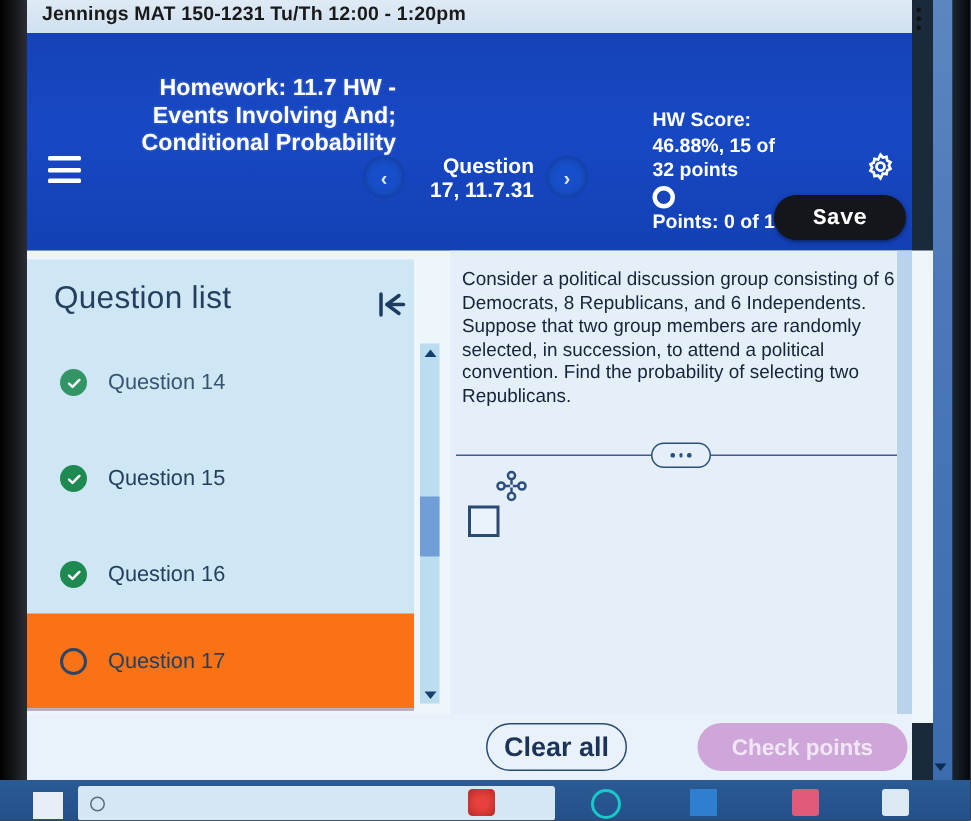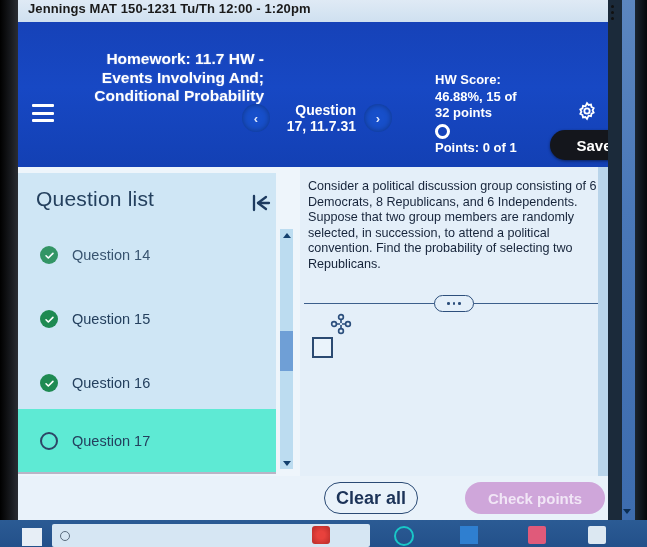--- a/index.html
+++ b/index.html
@@ -147,40 +147,42 @@
     margin: 2px 0 1px 0;
     box-sizing: border-box;
   }
   .gear {
     position: absolute;
     left: 559px; top: 79px;
     width: 20px; height: 20px;
   }
   .save-btn {
     position: absolute;
-    left: 532px; top: 108px;
+    left: 498px; top: 108px;
     width: 88px; height: 30px;
     border-radius: 16px;
     background: #14161c;
     color: #fff;
     font-weight: bold;
     font-size: 15px;
     border: none;
     display: flex; align-items: center; justify-content: center;
     box-shadow: 0 1px 3px rgba(0,0,0,.5);
+    font-family: Liberation Mono, monospace;
   }
 
   
   .content-card {
     position: absolute;
     left: 18px; top: 167px;
     width: 590px; height: 315px;
     background: #eef5fb;
     z-index: 10;
     overflow: hidden;
+    padding-left: 24px;
   }
 
   
   .qlist-panel {
     position: absolute;
     left: 0; top: 6px;
     width: 258px; height: 300px;
     background: #cfe6f5;
   }
   .qlist-head {
@@ -197,21 +199,21 @@
   }
   .qitem {
     position: absolute;
     left: 0;
     width: 258px; height: 64px;
     display: flex; align-items: center;
     padding-left: 22px;
     box-sizing: border-box;
   }
   .qitem.selected {
-    background: #5eead4;
+    background: #f97316;
     box-shadow: 0 -1px 0 #b9b4c6 inset, 0 1px 0 #b9b4c6;
     align-items: center;
   }
   .qcheck {
     width: 18px; height: 18px;
     border-radius: 50%;
     background: #1e8a52;
     display: flex; align-items: center; justify-content: center;
     flex: 0 0 auto;
   }

